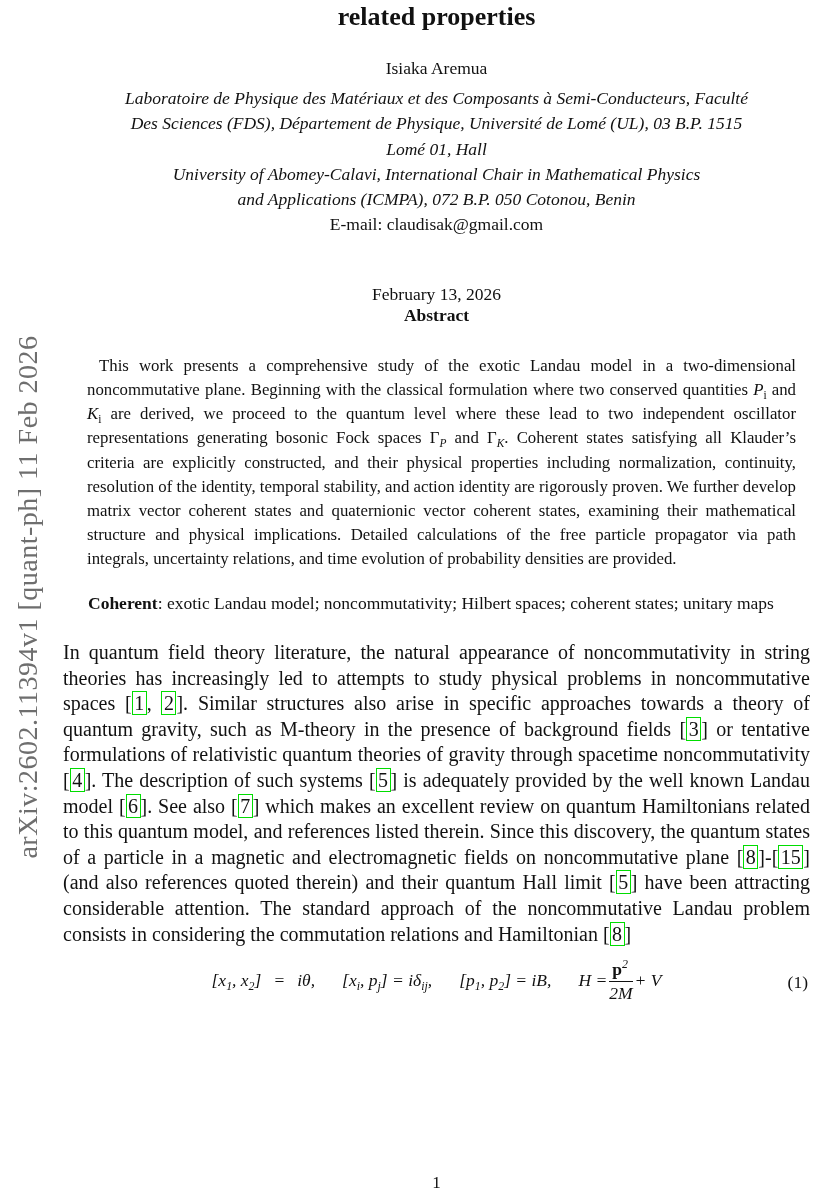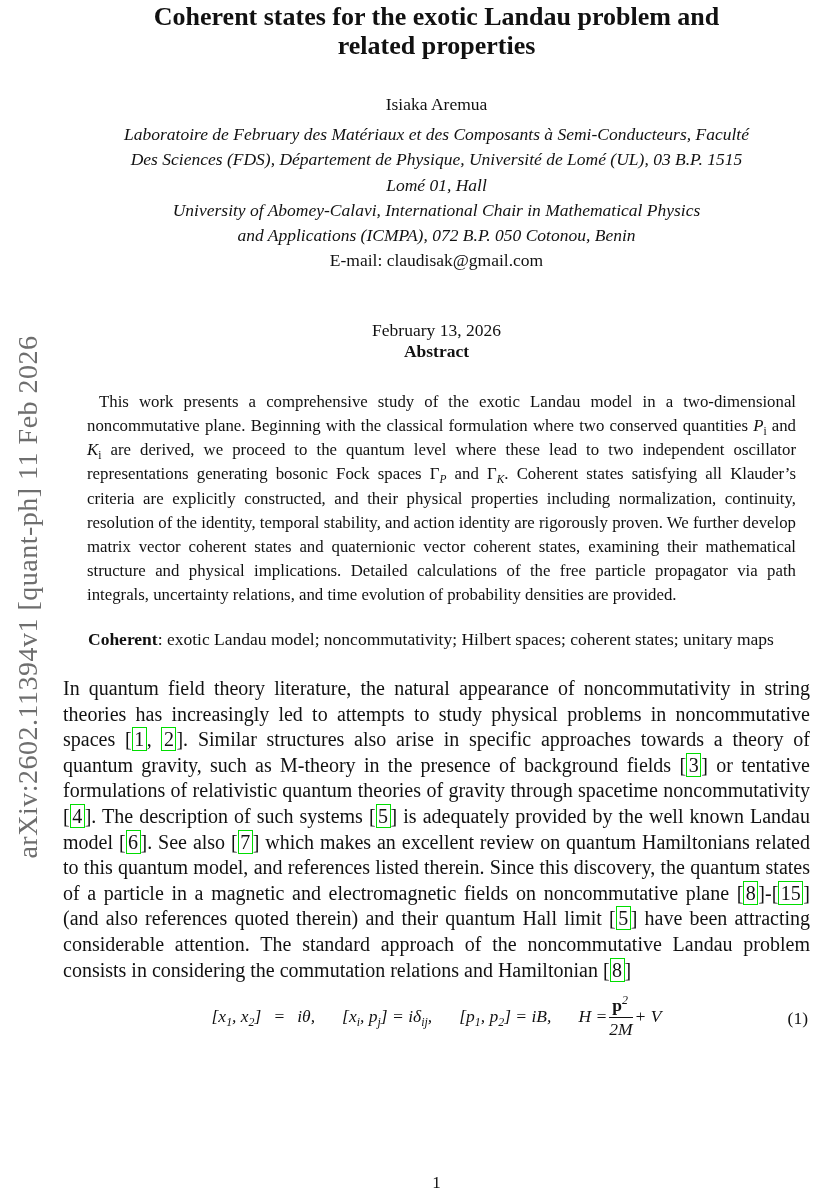--- a/index.html
+++ b/index.html
@@ -10,21 +10,21 @@
   }
   
   .stamp-text {
     position:absolute; left:28px; top:597px;
     transform:translate(-50%,-50%) rotate(-90deg);
     white-space:nowrap; font-size:28px; color:#6e6e6e;
     letter-spacing:0.5px;
   }
   .content { margin-left:63px; margin-right:6px; }
   .title { padding-top:2px; text-align:center; font-size:26px; font-weight:bold; line-height:29px; }
-  .author { margin-top:34px; text-align:center; font-size:17.5px; }
+  .author { margin-top:27px; text-align:center; font-size:17.5px; }
   .affil { margin-top:7px; text-align:center; font-style:italic; font-size:17.5px; line-height:25.3px; }
   .affil .email { font-style:normal; }
   .date { margin-top:46px; text-align:center; font-size:17.5px; }
   .abs-head { text-align:center; font-size:17.5px; font-weight:bold; }
   .abs-text {
     margin:28px 14px 0 24px; font-size:16.8px; line-height:24.2px;
     text-align:justify; text-indent:12px;
   }
   .keywords { margin:19px 0 0 0; font-size:17.5px; line-height:25.5px; text-align:justify; text-indent:25px; }
   .kw-label { font-weight:bold; }
@@ -53,28 +53,27 @@
 </head>
 <body>
 
 <div class="page">
 
   <div class="stamp-text">arXiv:2602.11394v1  [quant-ph]  11 Feb 2026</div>
 
   <div class="content">
 
     <div class="title">
-      <div>Coherent states for the exotic Landau problem and</div>
       <div>related properties</div>
     </div>
 
     <div class="author">Isiaka Aremua</div>
 
     <div class="affil">
-      <div>Laboratoire de February des Matériaux et des Composants à Semi-Conducteurs, Faculté</div>
+      <div>Laboratoire de Physique des Matériaux et des Composants à Semi-Conducteurs, Faculté</div>
       <div>Des Sciences (FDS), Département de Physique, Université de Lomé (UL), 03 B.P. 1515</div>
       <div>Lomé 01, Hall</div>
       <div>University of Abomey-Calavi, International Chair in Mathematical Physics</div>
       <div>and Applications (ICMPA), 072 B.P. 050 Cotonou, Benin</div>
       <div class="email">E-mail: claudisak@gmail.com</div>
     </div>
 
     <div class="date">February 13, 2026</div>
 
     <div class="abs-head">Abstract</div>

